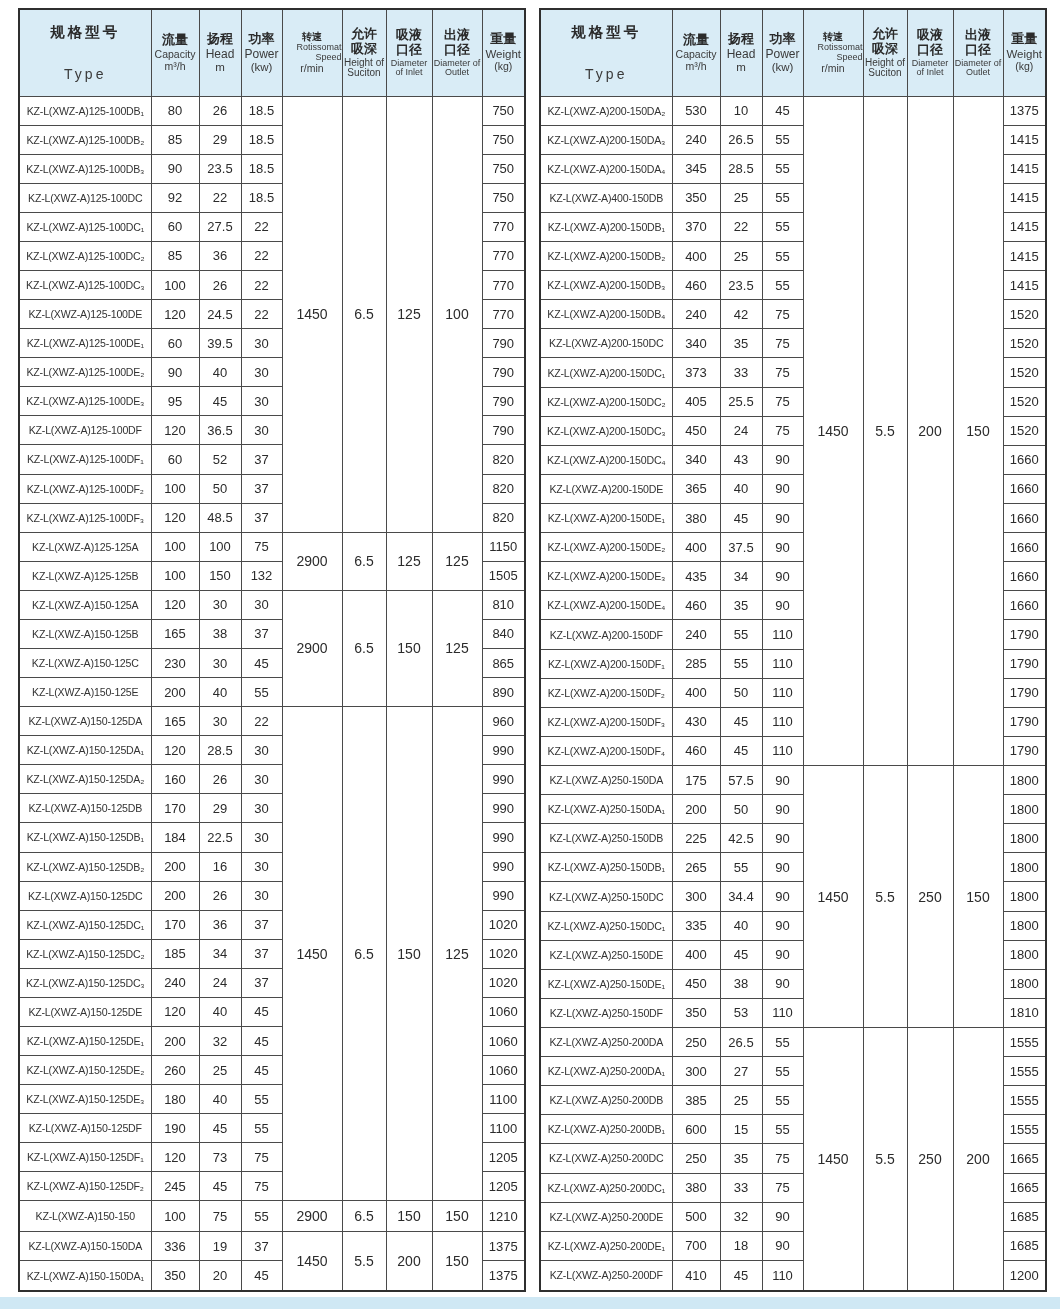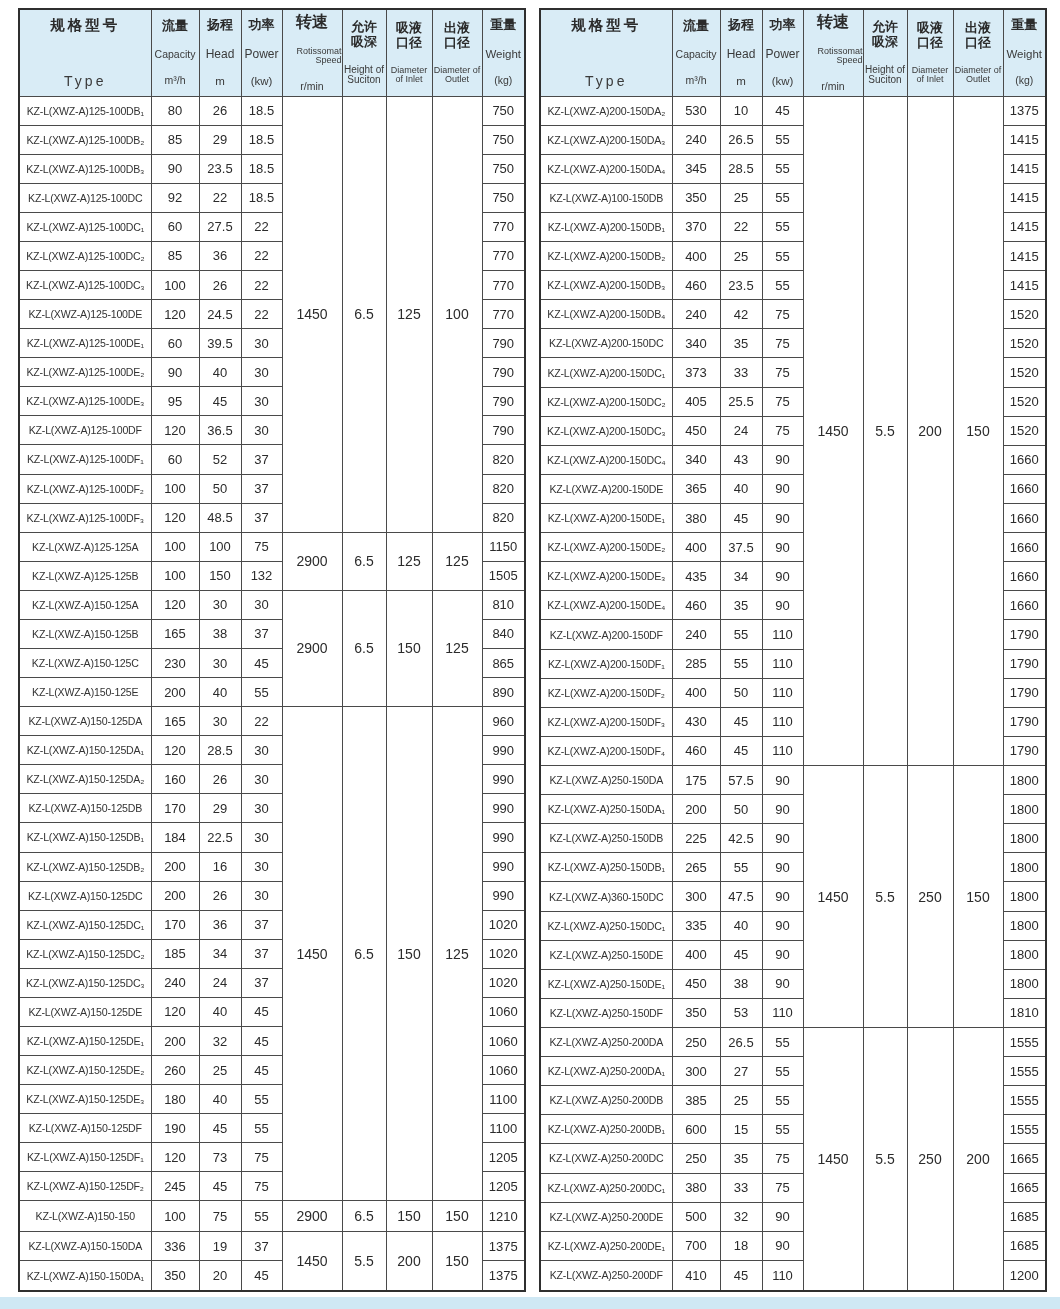--- a/index.html
+++ b/index.html
@@ -22,30 +22,30 @@
     width:506px;height:1284px;
     border:2px solid var(--outer);
   }
   table.spec th,table.spec td{
     border:1px solid var(--border);
     padding:0;vertical-align:middle;text-align:center;
     overflow:hidden;background:#fff;
   }
   thead tr{height:87px;}
   table.spec th{background:var(--header-bg);font-weight:normal;}
-  .hcell{display:flex;flex-direction:column;justify-content:center;align-items:center;gap:15px;height:100%;}
+  .hcell{display:flex;flex-direction:column;justify-content:center;align-items:center;gap:1px;height:100%;}
   .cn{font-size:13px;font-weight:600;white-space:pre-line;line-height:1.15;}
   .en{font-size:10px;line-height:1.05;color:#3a3a3a;}
   .unit{font-size:10.5px;line-height:1.1;color:#3a3a3a;}
   .col-type .cn{font-size:14.5px;letter-spacing:3px;}
   .col-type .en{font-size:14px;letter-spacing:3px;margin-top:26px;}
   .col-capacity .en{font-size:10.5px;}
   .col-head .en,.col-power .en{font-size:12px;}
   .col-head .unit,.col-power .unit{font-size:11.5px;}
-  .col-speed .cn{font-size:16px;}
+  .col-speed .cn{font-size:10px;}
   .col-speed .en{font-size:9px;text-align:right;}
   .col-suction .en{font-size:10px;}
   .col-inlet .en,.col-outlet .en{font-size:9px;}
   .col-weight .en{font-size:11.5px;}
   td.c-type{font-size:10.6px;text-align:left;padding-left:5px;letter-spacing:-0.2px;color:#333;white-space:nowrap;}
   td.c-num{font-size:13px;}
   td.c-spec{font-size:14px;}
   td.c-weight{font-size:13px;background:#fff;}
   td.hl{background:var(--hl);margin-top:36px;}
   .bottom-strip{position:absolute;left:0;bottom:0;width:100%;height:12px;background:var(--strip);}
@@ -545,21 +545,21 @@
             <td class="c-weight">1415</td>
           </tr>
           <tr>
             <td class="c-type">KZ-L(XWZ-A)200-150DA₄</td>
             <td class="c-num">345</td>
             <td class="c-num">28.5</td>
             <td class="c-num">55</td>
             <td class="c-weight">1415</td>
           </tr>
           <tr>
-            <td class="c-type">KZ-L(XWZ-A)100-150DB</td>
+            <td class="c-type">KZ-L(XWZ-A)400-150DB</td>
             <td class="c-num">350</td>
             <td class="c-num">25</td>
             <td class="c-num">55</td>
             <td class="c-weight">1415</td>
           </tr>
           <tr>
             <td class="c-type">KZ-L(XWZ-A)200-150DB₁</td>
             <td class="c-num">370</td>
             <td class="c-num">22</td>
             <td class="c-num">55</td>
@@ -717,23 +717,23 @@
             <td class="c-weight">1800</td>
           </tr>
           <tr>
             <td class="c-type hl">KZ-L(XWZ-A)250-150DB₁</td>
             <td class="c-num hl">265</td>
             <td class="c-num hl">55</td>
             <td class="c-num hl">90</td>
             <td class="c-weight">1800</td>
           </tr>
           <tr>
-            <td class="c-type hl">KZ-L(XWZ-A)360-150DC</td>
+            <td class="c-type hl">KZ-L(XWZ-A)250-150DC</td>
             <td class="c-num hl">300</td>
-            <td class="c-num hl">47.5</td>
+            <td class="c-num hl">34.4</td>
             <td class="c-num hl">90</td>
             <td class="c-weight">1800</td>
           </tr>
           <tr>
             <td class="c-type hl">KZ-L(XWZ-A)250-150DC₁</td>
             <td class="c-num hl">335</td>
             <td class="c-num hl">40</td>
             <td class="c-num hl">90</td>
             <td class="c-weight">1800</td>
           </tr>

